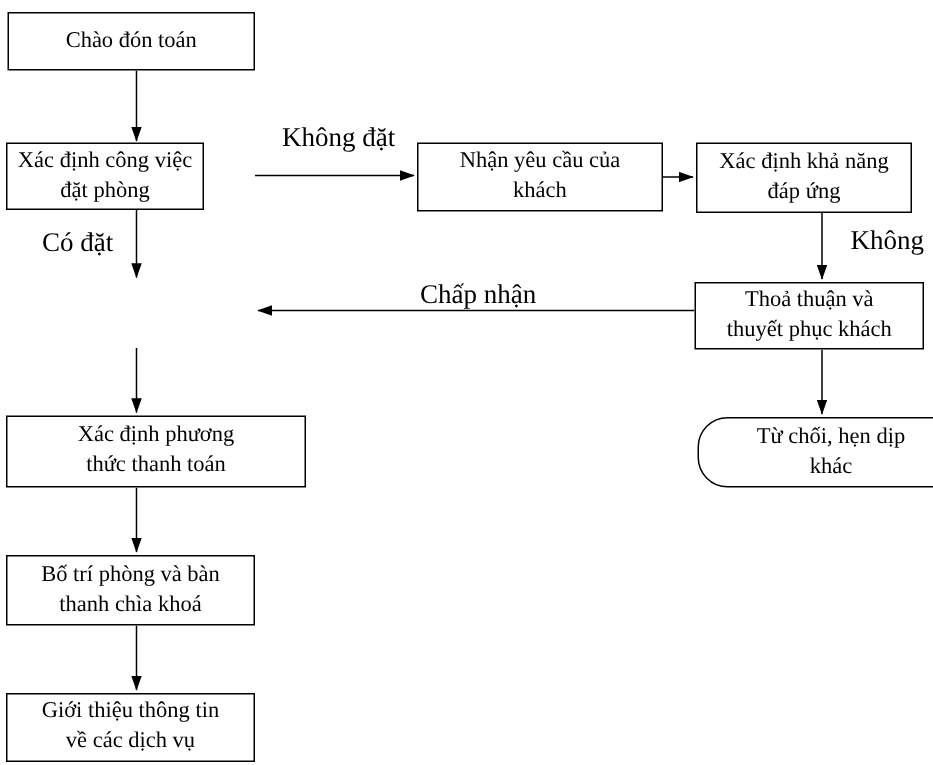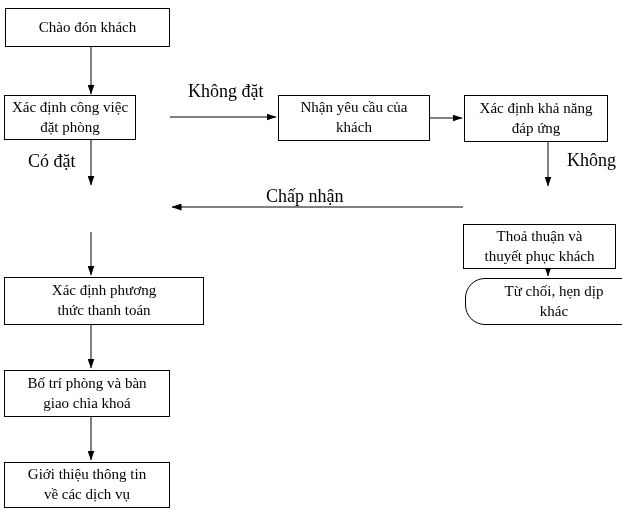--- a/index.html
+++ b/index.html
@@ -33,33 +33,33 @@
     white-space: nowrap;
   }
   #arrow-layer {
     position: absolute;
     left: 0; top: 0;
     width: 622px; height: 510px;
   }
   
   #n-welcome            { left: 5px;   top: 8px;   width: 165px; height: 39px; }
   #n-check-booking      { left: 4px;   top: 95px;  width: 132px; height: 45px; }
-  #n-receive-request    { left: 278px; top: 95px;  width: 152px; height: 46px; }
+  #n-receive-request    { left: 278px; top: 95px;  width: 164px; height: 46px; }
   #n-check-availability { left: 464px; top: 95px;  width: 144px; height: 47px; }
   #n-register-guest     { left: 4px;   top: 187px; width: 166px; height: 45px; }
-  #n-negotiate          { left: 463px; top: 188px; width: 153px; height: 45px; margin-top: 36px; }
+  #n-negotiate          { left: 463px; top: 188px; width: 153px; height: 45px; }
   #n-payment-method     { left: 4px;   top: 277px; width: 200px; height: 48px; }
   #n-refuse             { left: 465px; top: 278px; width: 178px; height: 47px; border-radius: 20px; }
   #n-assign-room        { left: 4px;   top: 370px; width: 166px; height: 47px; }
   #n-introduce-services { left: 4px;   top: 462px; width: 166px; height: 46px; }
   
   #lbl-khong-dat { left: 188px; top: 82px;  }
   #lbl-co-dat    { left: 28px;  top: 152px; }
   #lbl-khong     { left: 567px; top: 151px; }
-  #lbl-chap-nhan { left: 266px; top: 187px; }
+  #lbl-chap-nhan { left: 280px; top: 187px; }
 </style>
 </head>
 <body>
 
 <div id="canvas">
 
   <svg id="arrow-layer" viewBox="0 0 622 510" xmlns="http://www.w3.org/2000/svg" aria-hidden="true">
     <defs>
       <marker id="ah" viewBox="0 0 10 7" refX="9.5" refY="3.5" markerWidth="10" markerHeight="7" orient="auto">
         <path d="M0,0 L10,3.5 L0,7 Z" fill="#000000"></path>
@@ -70,35 +70,35 @@
     <line x1="430" y1="118" x2="462" y2="118" stroke="#000" stroke-width="1" marker-end="url(#ah)"></line>
     <line x1="548" y1="142" x2="548" y2="186" stroke="#000" stroke-width="1" marker-end="url(#ah)"></line>
     <line x1="463" y1="207" x2="172" y2="207" stroke="#000" stroke-width="1" marker-end="url(#ah)"></line>
     <line x1="548" y1="233" x2="548" y2="276" stroke="#000" stroke-width="1" marker-end="url(#ah)"></line>
     <line x1="91" y1="140" x2="91" y2="185" stroke="#000" stroke-width="1" marker-end="url(#ah)"></line>
     <line x1="91" y1="232" x2="91" y2="275" stroke="#000" stroke-width="1" marker-end="url(#ah)"></line>
     <line x1="91" y1="325" x2="91" y2="368" stroke="#000" stroke-width="1" marker-end="url(#ah)"></line>
     <line x1="91" y1="417" x2="91" y2="460" stroke="#000" stroke-width="1" marker-end="url(#ah)"></line>
   </svg>
 
-  <div class="node" id="n-welcome">Chào đón khách</div>
+  <div class="node" id="n-welcome">Chào đón toán</div>
   <div class="node" id="n-check-booking">Xác định công việc
 đặt phòng</div>
   <div class="node" id="n-receive-request">Nhận yêu cầu của
 khách</div>
   <div class="node" id="n-check-availability">Xác định khả năng
 đáp ứng</div>
   <div class="node" id="n-negotiate">Thoả thuận và
 thuyết phục khách</div>
   <div class="node" id="n-payment-method">Xác định phương
 thức thanh toán</div>
   <div class="node" id="n-refuse">Từ chối, hẹn dịp
 khác</div>
   <div class="node" id="n-assign-room">Bố trí phòng và bàn
-giao chìa khoá</div>
+thanh chìa khoá</div>
   <div class="node" id="n-introduce-services">Giới thiệu thông tin
 về các dịch vụ</div>
 
   <div class="edge-label" id="lbl-khong-dat">Không đặt</div>
   <div class="edge-label" id="lbl-co-dat">Có đặt</div>
   <div class="edge-label" id="lbl-khong">Không</div>
   <div class="edge-label" id="lbl-chap-nhan">Chấp nhận</div>
 
 </div>
 

